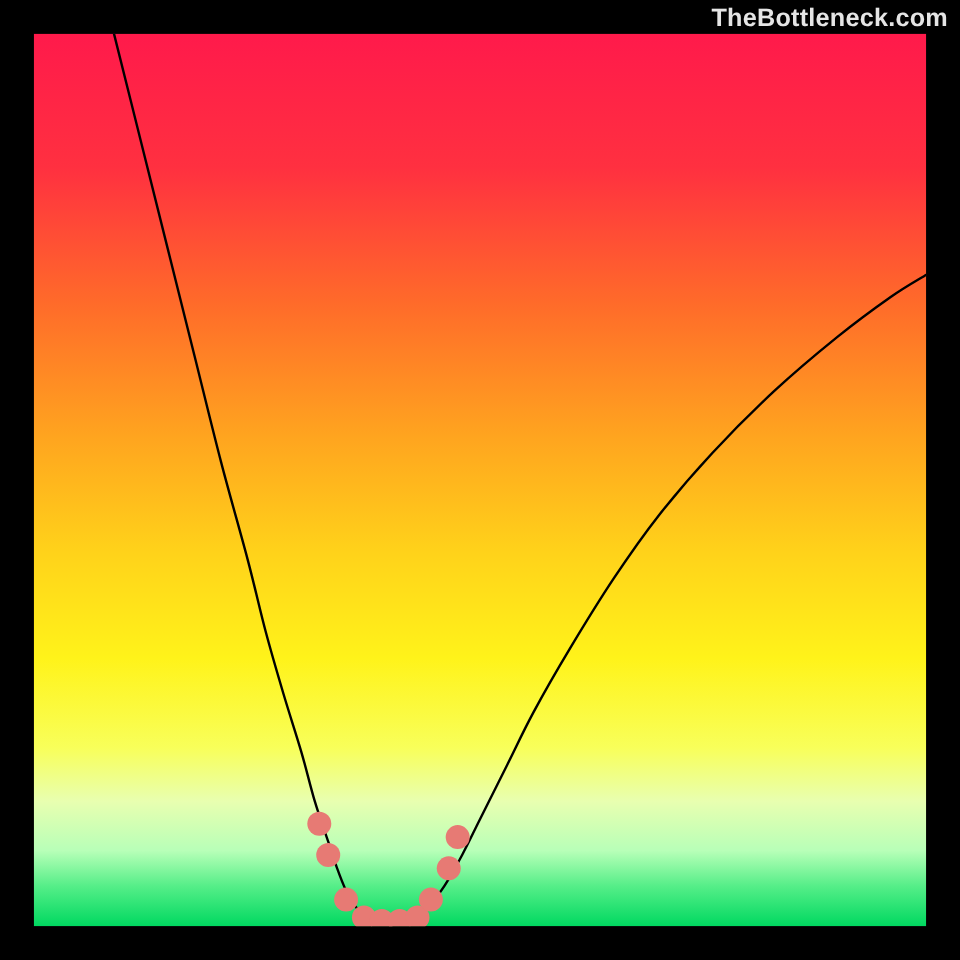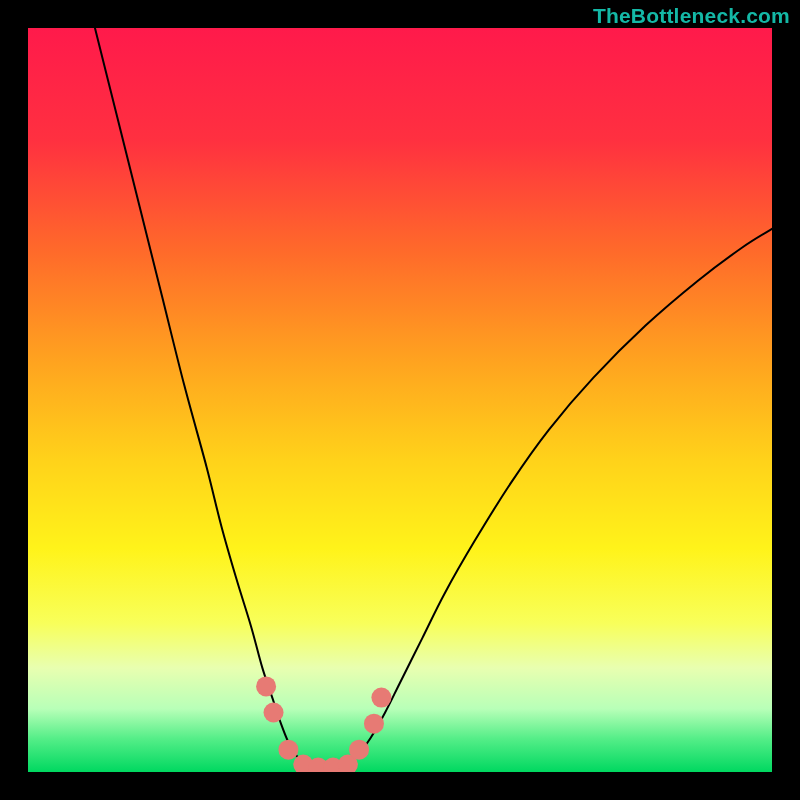--- a/index.html
+++ b/index.html
@@ -21,21 +21,21 @@
     left: 28px;
     top: 28px;
     width: 744px;
     height: 744px;
     overflow: hidden;
   }
   .watermark {
     position: absolute;
     top: 4px;
     right: 10px;
-    color: #14b8a6;
+    color: #e5e5e5;
     font-size: 21px;
     font-weight: 600;
     letter-spacing: 0.2px;
   }
   svg { display: block; }
 </style>
 </head>
 <body>
 
 <div class="frame">

